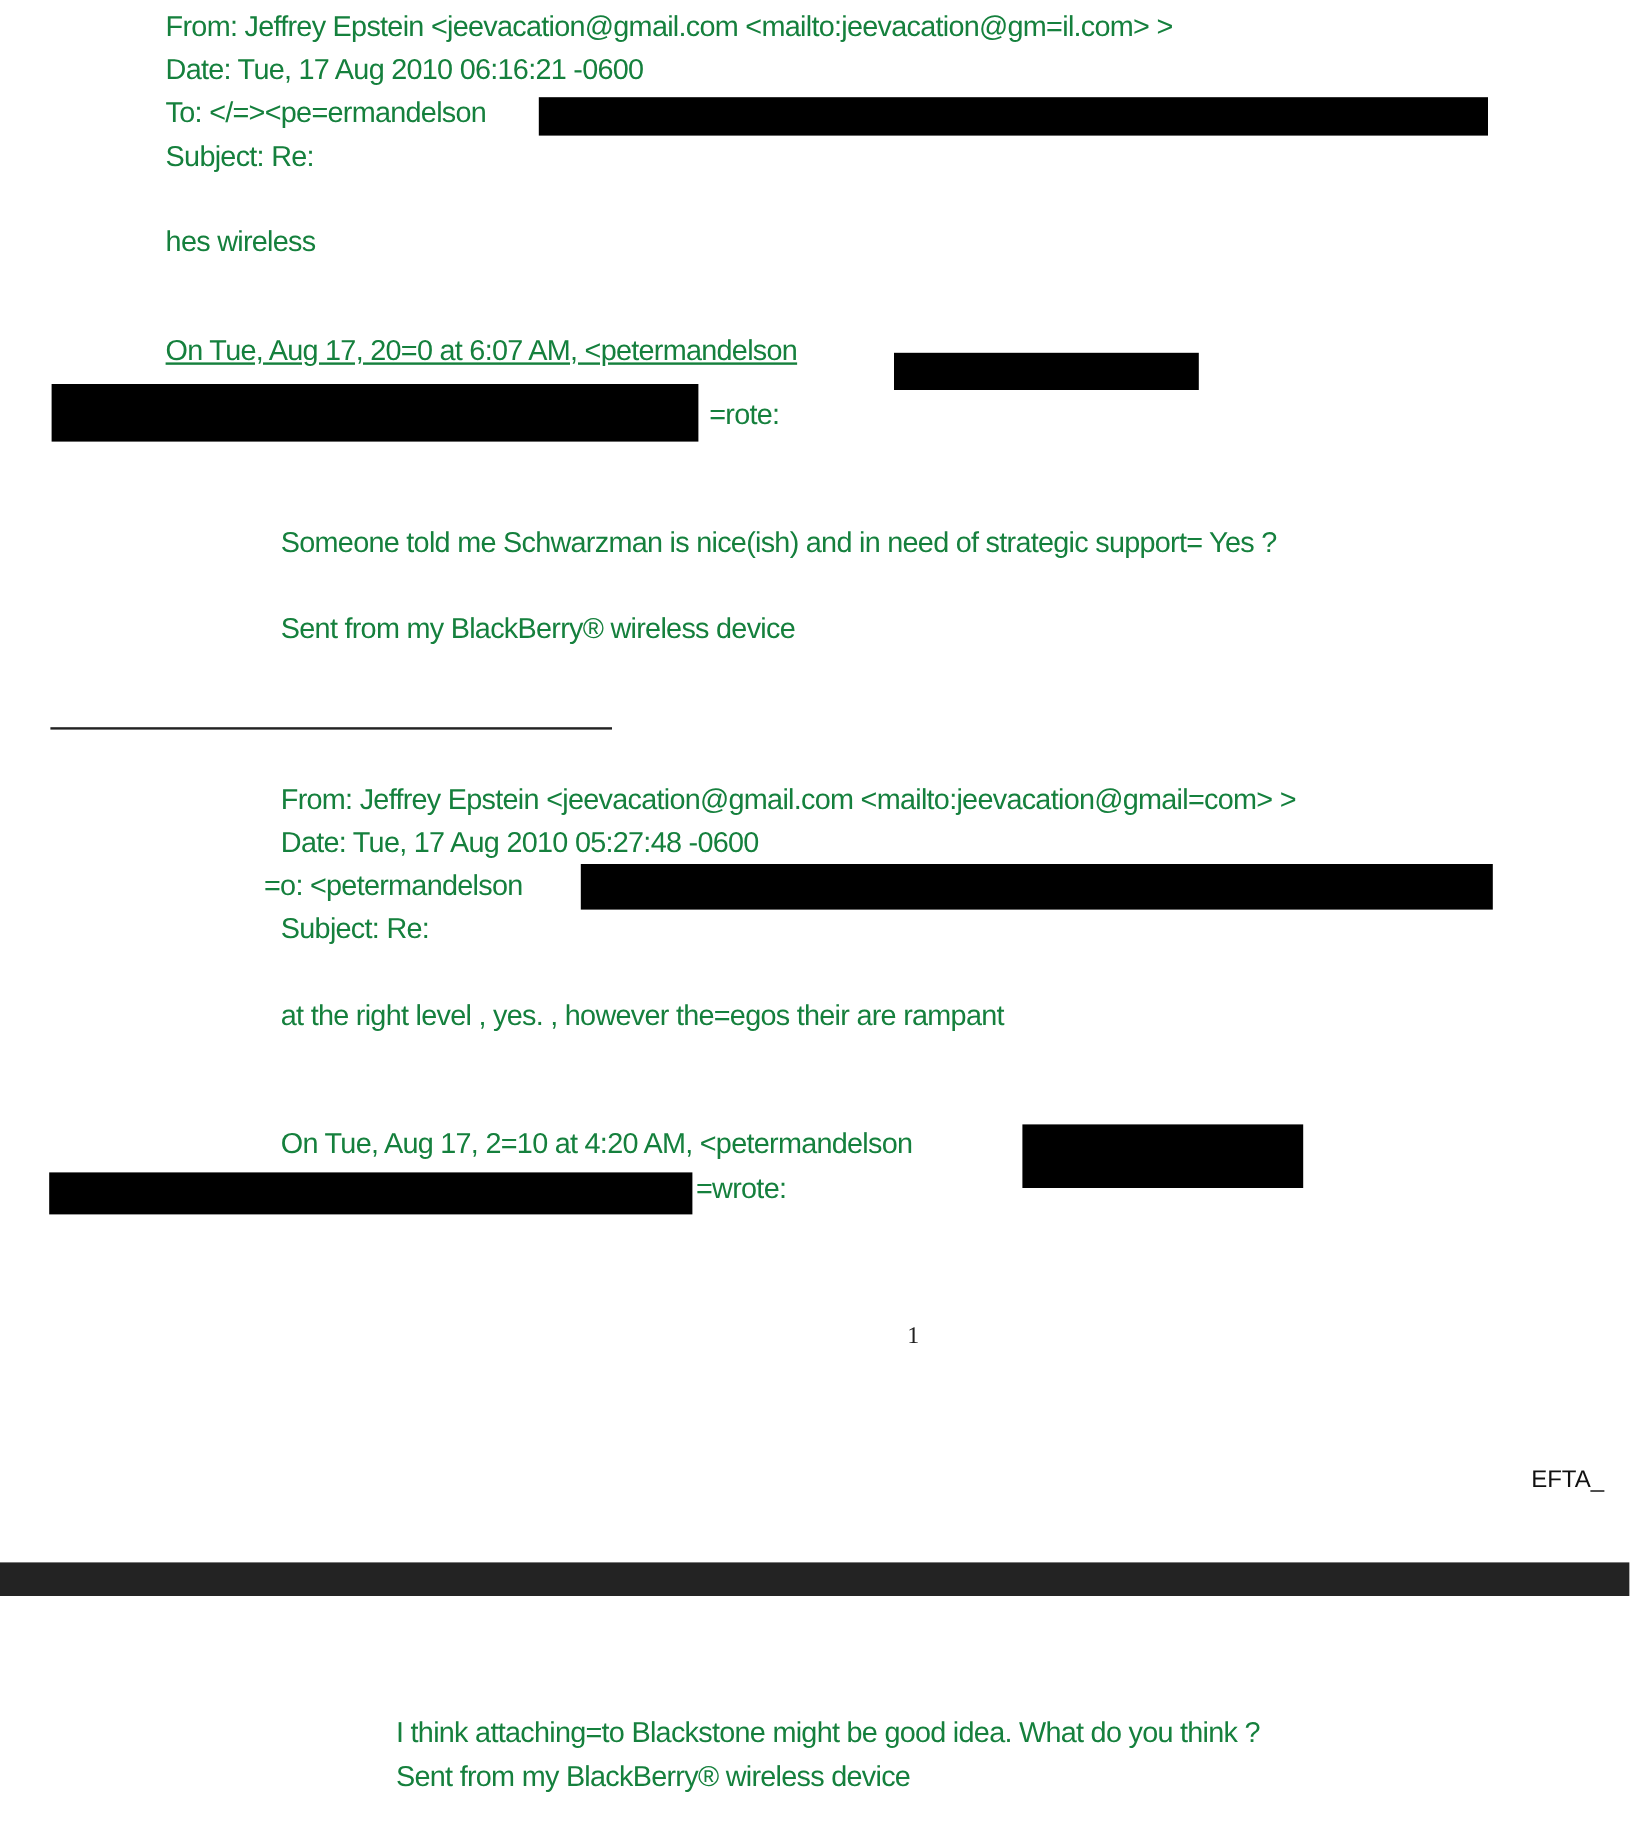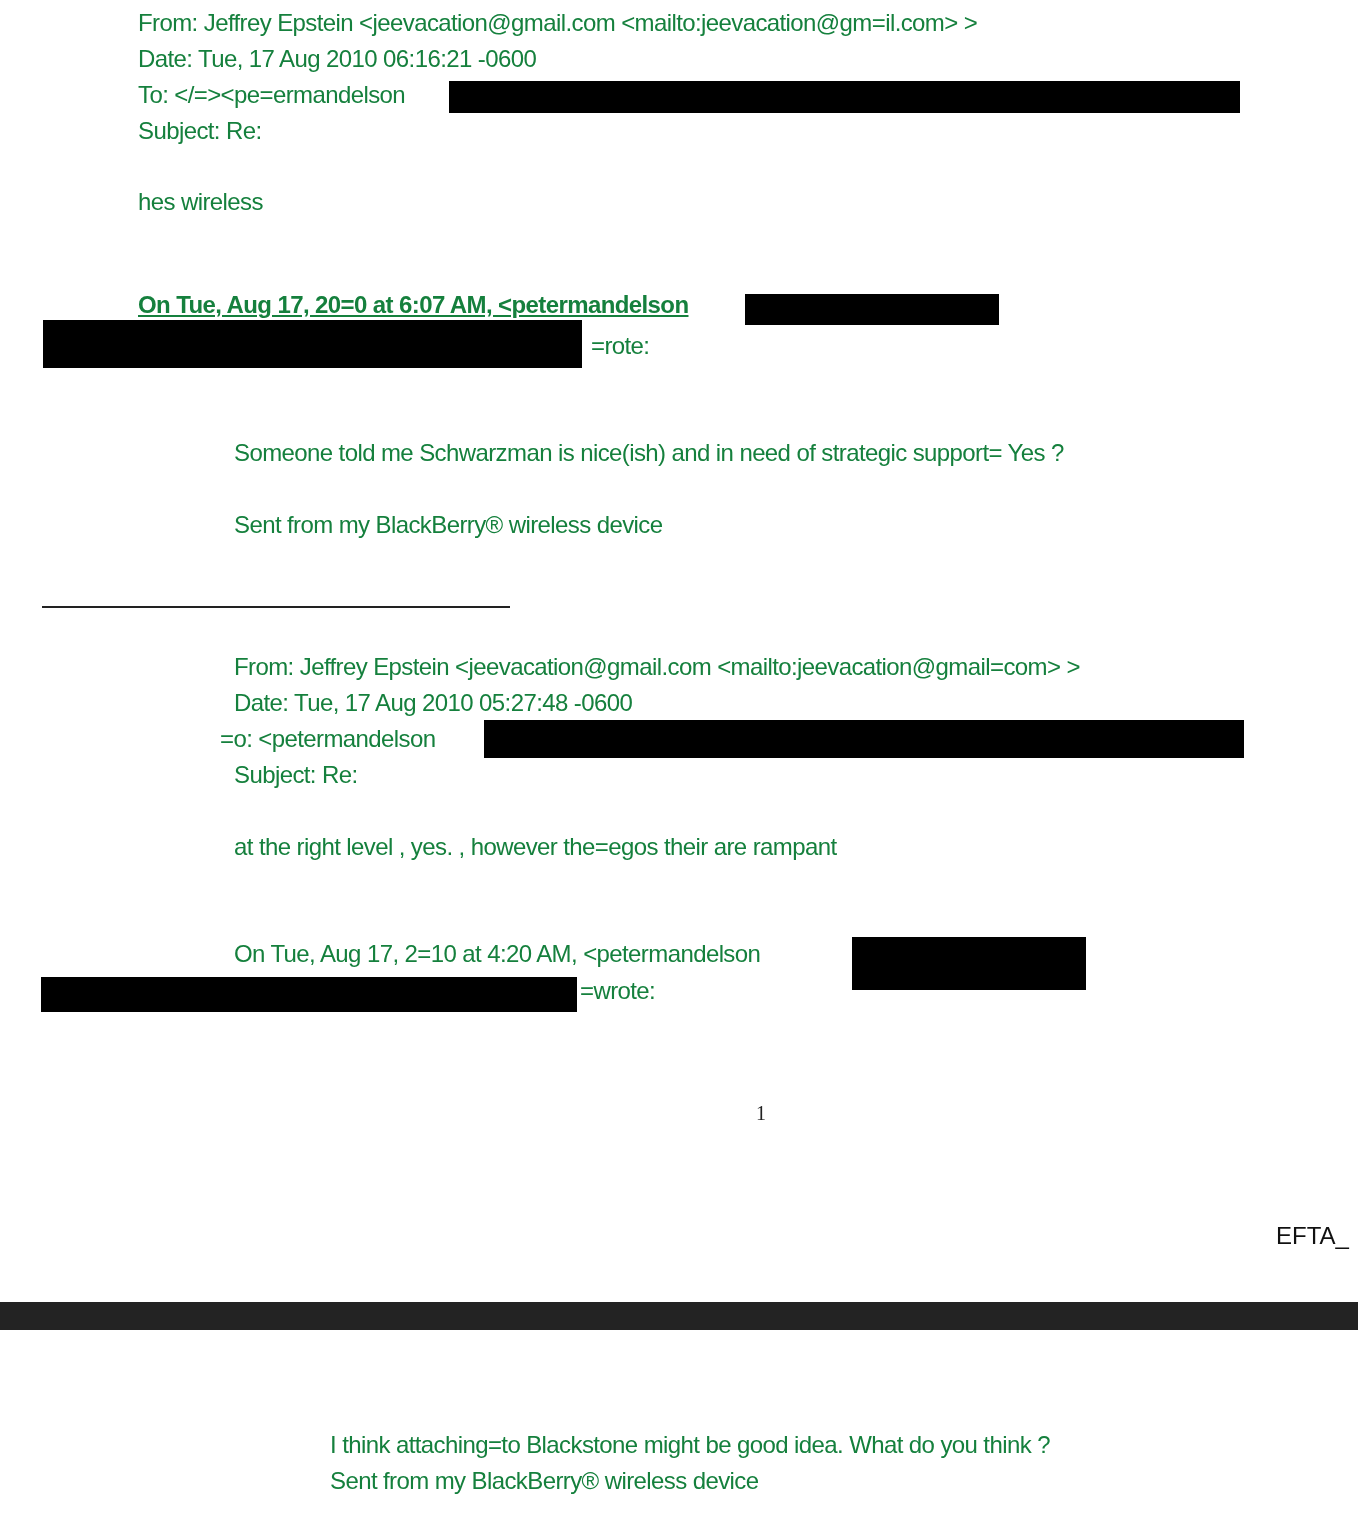--- a/index.html
+++ b/index.html
@@ -17,21 +17,21 @@
 <body>
 
 <div>
   <div class="t" style="left:138px;top:8px;">From: Jeffrey Epstein &lt;jeevacation@gmail.com &lt;mailto:jeevacation@gm=il.com&gt; &gt;</div>
   <div class="t" style="left:138px;top:44px;">Date: Tue, 17 Aug 2010 06:16:21 -0600</div>
   <div class="t" style="left:138px;top:80px;">To: &lt;/=&gt;&lt;pe=ermandelson</div>
   <div class="red" style="left:449px;top:81px;width:791px;height:32px;"></div>
   <div class="t" style="left:138px;top:116px;">Subject: Re:</div>
   <div class="t" style="left:138px;top:187px;">hes wireless</div>
 
-  <div class="t" style="left:138px;top:290px;text-decoration:underline;font-weight:bold;">On Tue, Aug 17, 20=0 at 6:07 AM, &lt;petermandelson</div>
+  <div class="t" style="left:138px;top:278px;text-decoration:underline;">On Tue, Aug 17, 20=0 at 6:07 AM, &lt;petermandelson</div>
   <div class="red" style="left:745px;top:294px;width:254px;height:31px;"></div>
   <div class="red" style="left:43px;top:320px;width:539px;height:48px;"></div>
   <div class="t" style="left:591px;top:331px;">=rote:</div>
 
   <div class="t" style="left:234px;top:438px;">Someone told me Schwarzman is nice(ish) and in need of strategic support= Yes ?</div>
   <div class="t" style="left:234px;top:510px;">Sent from my BlackBerry® wireless device</div>
 
   <div class="rule" style="left:42px;top:606px;width:468px;"></div>
 
   <div class="t" style="left:234px;top:652px;">From: Jeffrey Epstein &lt;jeevacation@gmail.com &lt;mailto:jeevacation@gmail=com&gt; &gt;</div>
@@ -41,21 +41,21 @@
   <div class="t" style="left:234px;top:760px;">Subject: Re:</div>
   <div class="t" style="left:234px;top:832px;">at the right level , yes. , however the=egos their are rampant</div>
 
   <div class="t" style="left:234px;top:939px;">On Tue, Aug 17, 2=10 at 4:20 AM, &lt;petermandelson</div>
   <div class="red" style="left:852px;top:937px;width:234px;height:53px;"></div>
   <div class="red" style="left:41px;top:977px;width:536px;height:35px;"></div>
   <div class="t" style="left:580px;top:976px;">=wrote:</div>
 
   <div class="pgnum" style="left:756px;top:1102px;">1</div>
 
-  <div class="efta" style="left:1276px;top:1222px;font-size:24px;">EFTA_</div>
+  <div class="efta" style="left:1276px;top:1222px;font-size:20px;">EFTA_</div>
   <div class="efta" style="left:1408px;top:1256px;font-size:26px;">El</div>
 </div>
 
 <div class="bar"></div>
 
 <div>
   <div class="t" style="left:330px;top:1430px;">I think attaching=to Blackstone might be good idea. What do you think ?</div>
   <div class="t" style="left:330px;top:1466px;">Sent from my BlackBerry® wireless device</div>
 </div>
 

